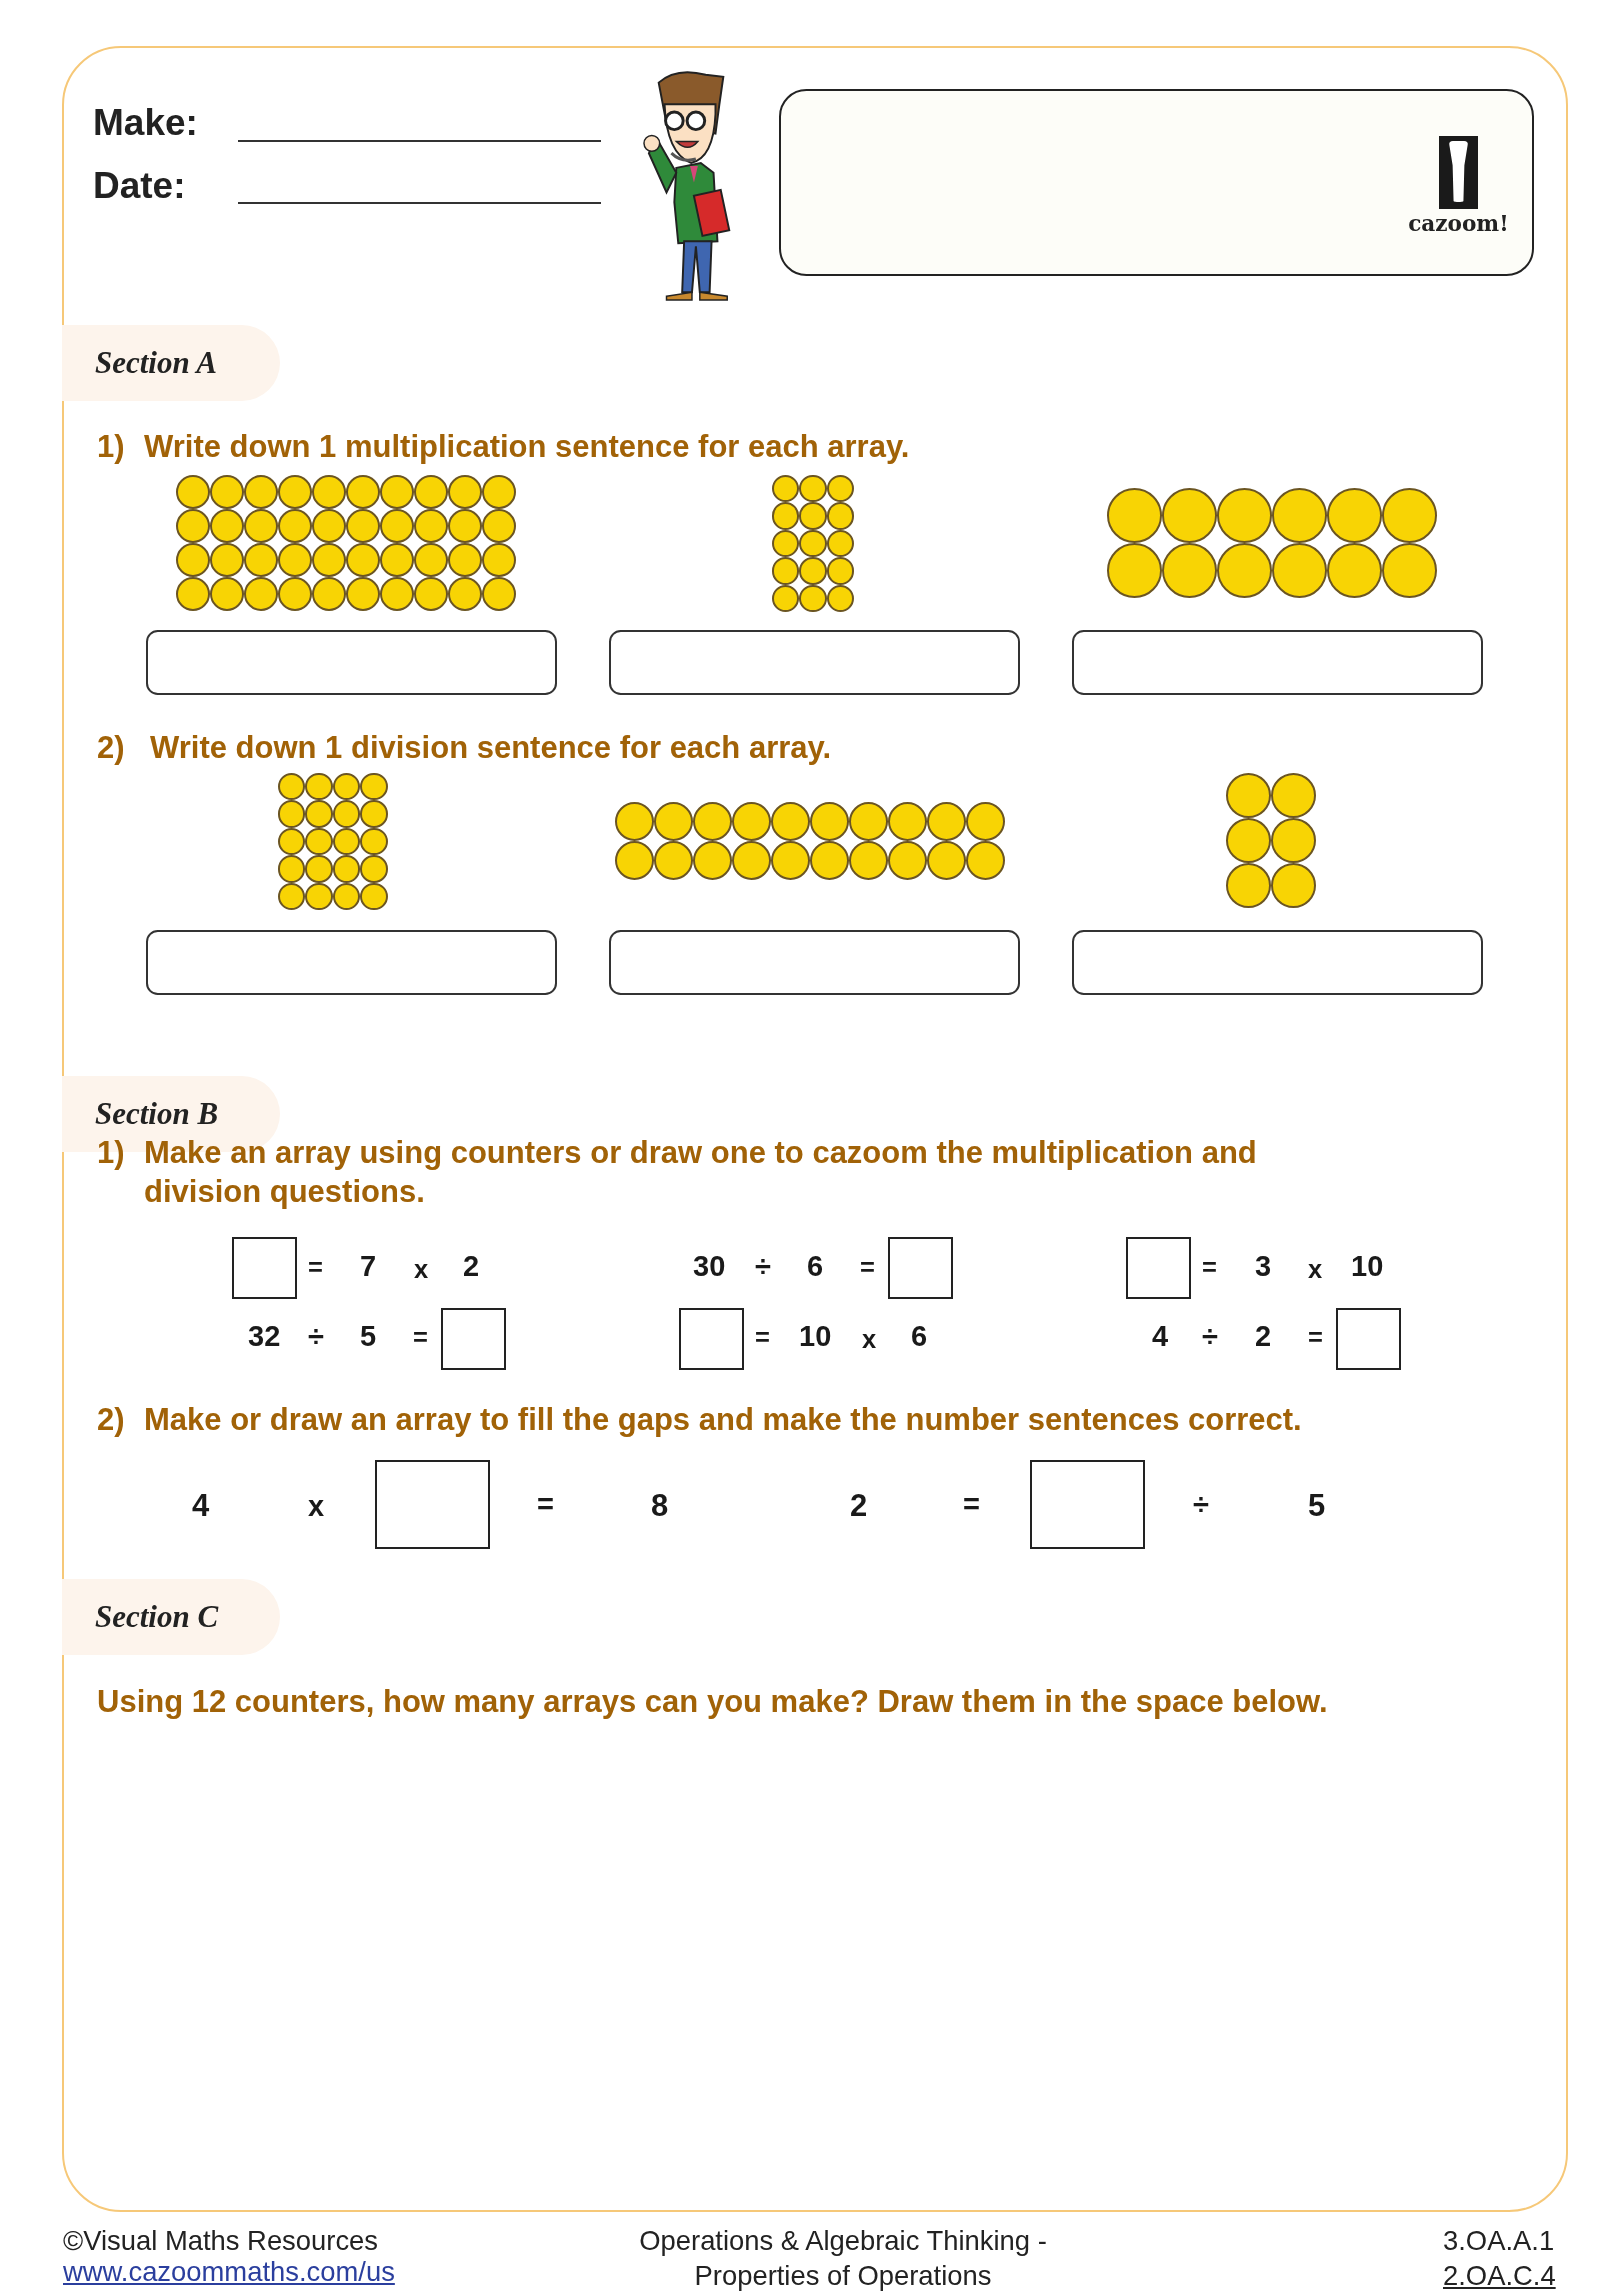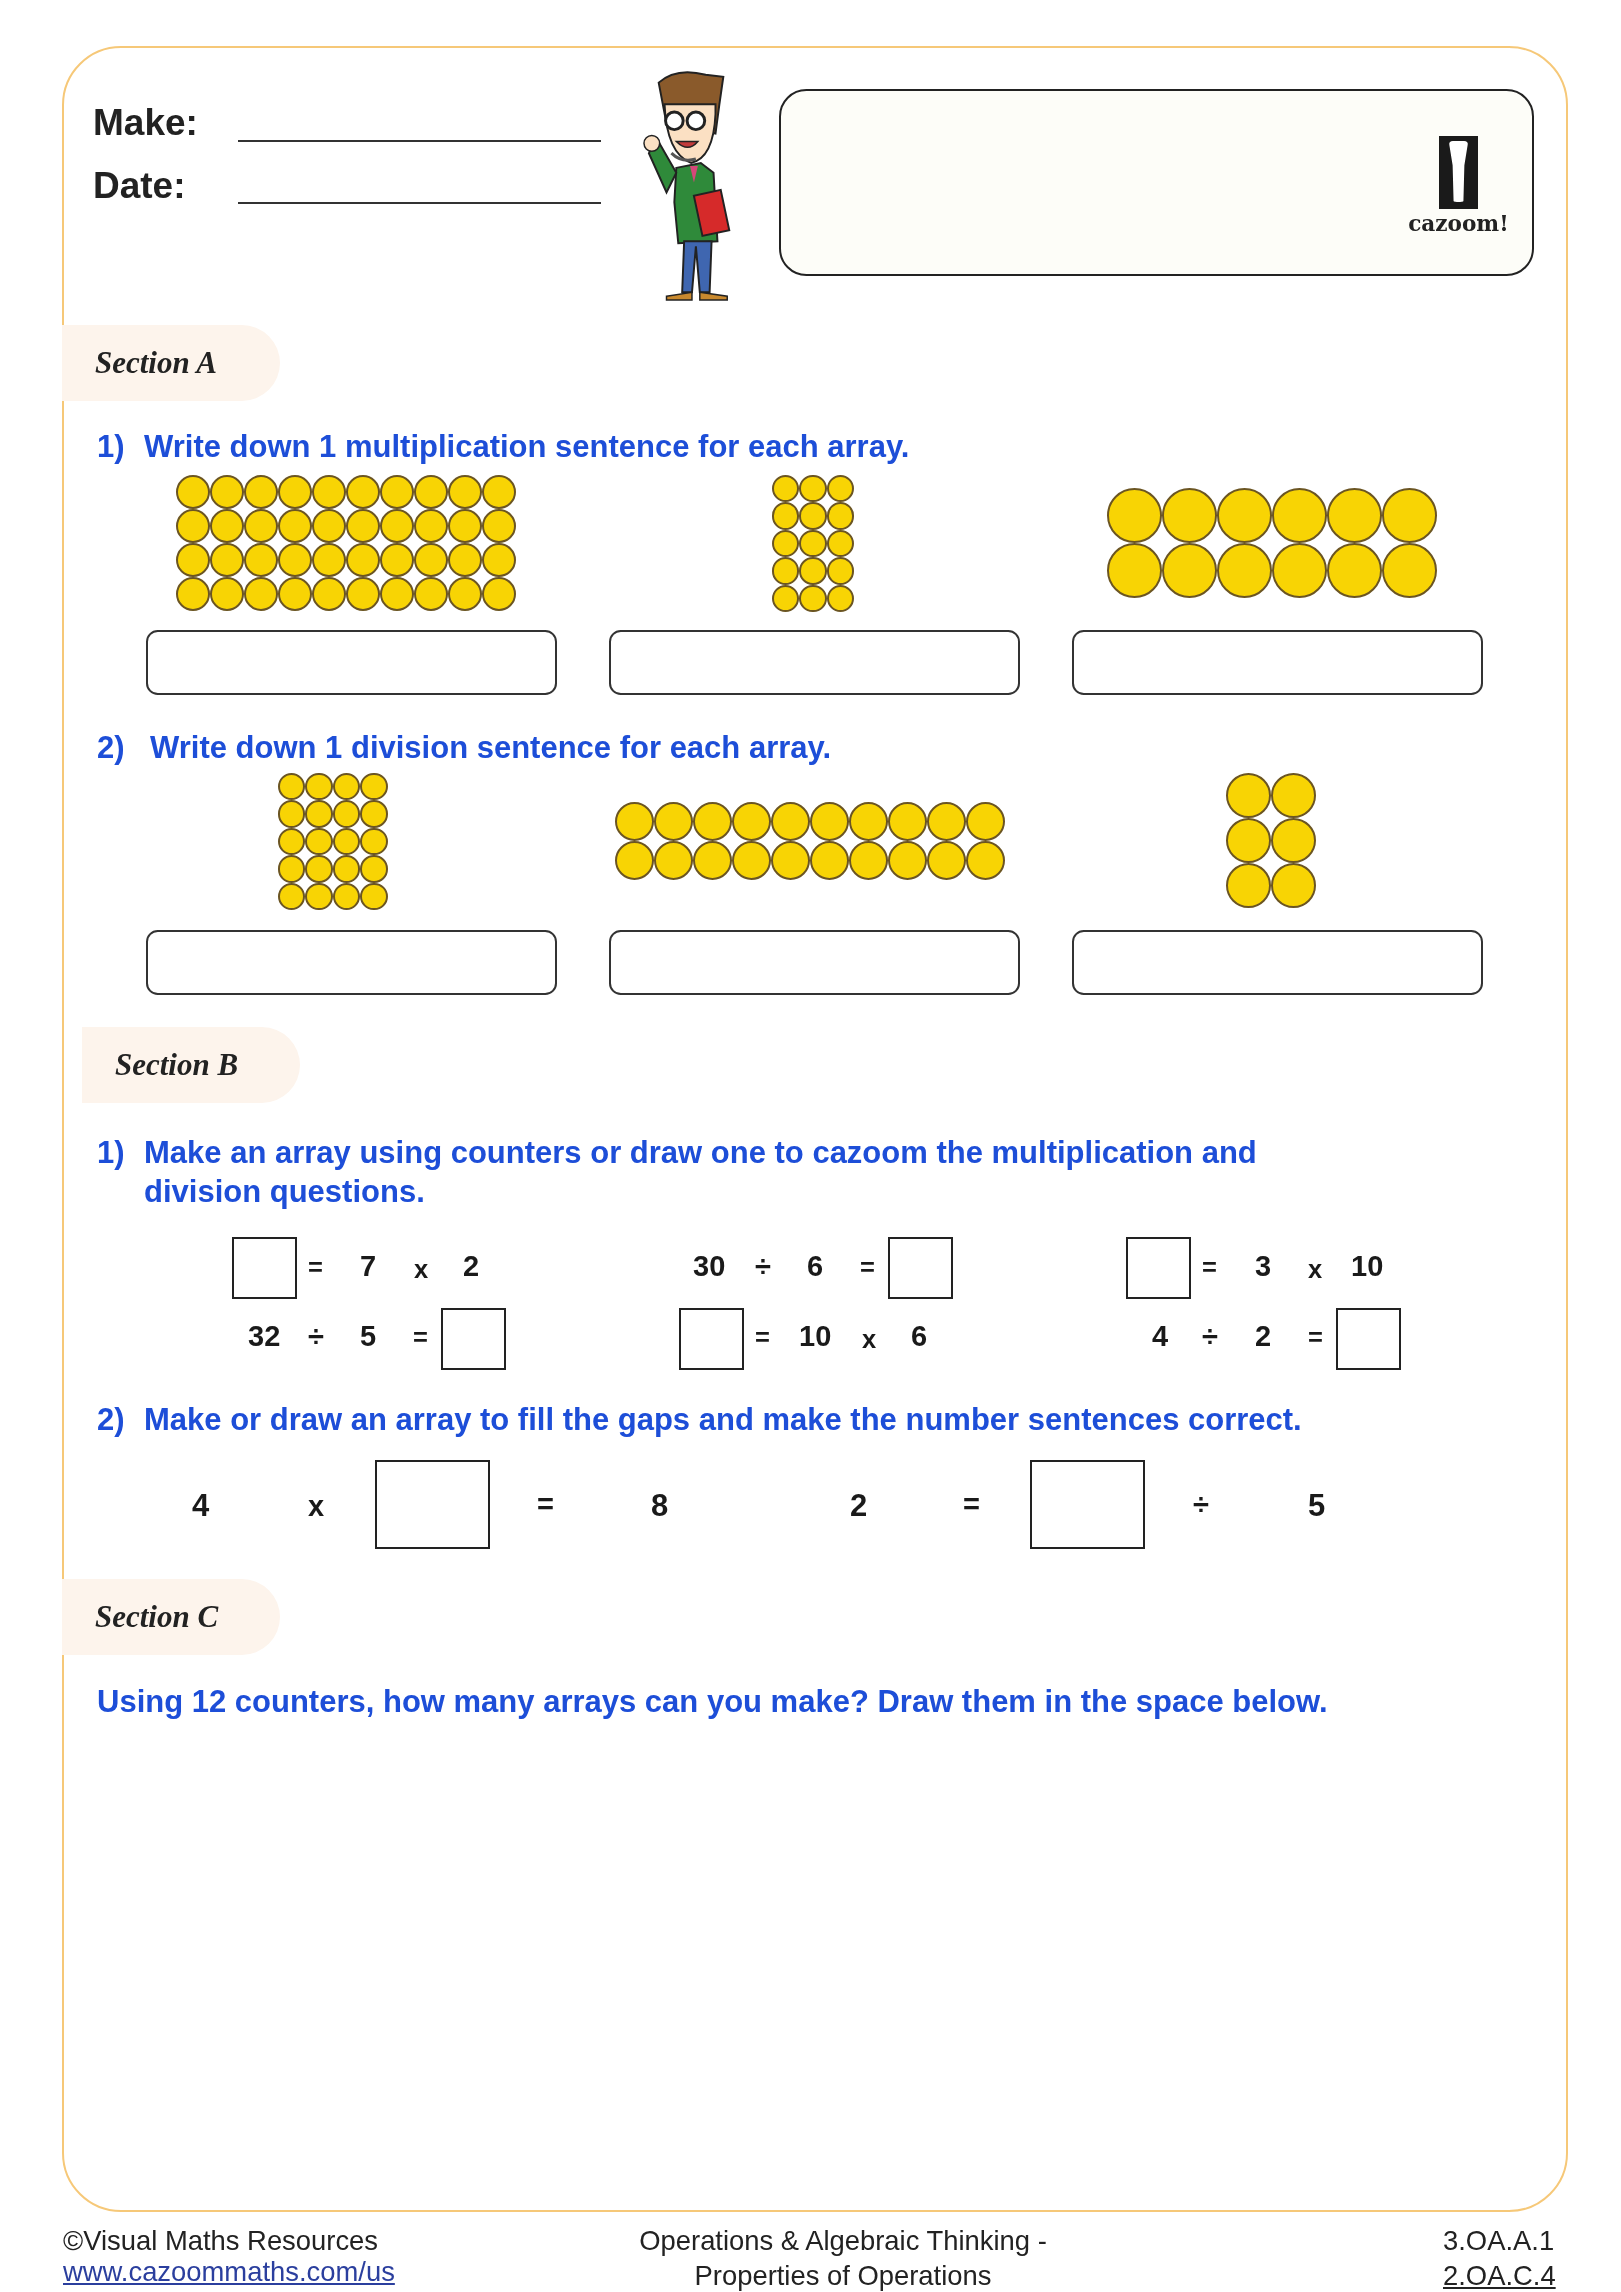--- a/index.html
+++ b/index.html
@@ -9,21 +9,21 @@
   .lbl{font-size:37px;font-weight:bold;color:#222;}
   .line{position:absolute;height:0;border-top:2px solid #333;}
   .titlebox{position:absolute;left:779px;top:89px;width:755px;height:187px;border:2.5px solid #222;border-radius:27.4px;background:#fdfdf8;box-sizing:border-box;}
   .title{position:absolute;left:31px;top:49px;font-size:63px;font-weight:bold;color:#1a1a1a;letter-spacing:-1px;}
   .logo{position:absolute;right:19.6px;top:45px;width:108px;text-align:center;}
   .logo .cup{width:39px;height:73px;background:#1a1a1a;margin:0 auto;position:relative;}
   .logo .cup:after{content:"";position:absolute;left:9.8px;top:4.9px;width:19.6px;height:61px;background:#fff;border-radius:3.9px 3.9px 7.8px 7.8px;clip-path:polygon(0 0,100% 0,80% 40%,75% 100%,25% 100%,20% 40%);}
   .logo .word{font-family:"DejaVu Serif",serif;font-weight:bold;font-size:21.6px;color:#222;margin-top:2px;}
   .section{position:absolute;left:62px;width:218px;height:76px;background:#fdf4ec;border-radius:0 39px 39px 0;}
   .section span{position:absolute;left:33px;top:19.6px;font-family:"Liberation Serif",serif;font-style:italic;font-weight:bold;font-size:31px;color:#222;}
-  .q{position:absolute;font-size:31px;font-weight:bold;color:#1d4ed8;}
+  .q{position:absolute;font-size:31px;font-weight:bold;color:#a16207;}
   .q .num{display:inline-block;width:47px;}
   .ansbox{position:absolute;width:411px;height:65px;border:2px solid #333;border-radius:11.8px;box-sizing:border-box;background:#fff;}
   .array{position:absolute;display:grid;}
   .dot{border-radius:50%;background:#f8d404;border:2px solid #6b5522;box-sizing:border-box;}
   .sq{position:absolute;border:2.9px solid #222;box-sizing:border-box;background:#fff;}
   .tok{position:absolute;font-size:29px;font-weight:bold;}
   .tok.op{font-size:25.5px;}
   .footer{position:absolute;font-size:27.4px;color:#222;}
   .link{color:#2b3f9e;text-decoration:underline;}
 </style>
@@ -201,21 +201,21 @@
     <div class="dot" style="width: 45px; height: 45px;"></div>
     <div class="dot" style="width: 45px; height: 45px;"></div>
     <div class="dot" style="width: 45px; height: 45px;"></div>
     <div class="dot" style="width: 45px; height: 45px;"></div>
   </div>
 
 <div class="ansbox" style="left:146px;top:930px;"></div>
 <div class="ansbox" style="left:609px;top:930px;"></div>
 <div class="ansbox" style="left:1072px;top:930px;"></div>
 
-<div class="section" style="top:1027px;margin-left:20px;">
+<div class="section" style="top:1076px;">
     <span>Section B</span>
   </div>
 
 <div class="q" style="left:97px;top:1133px;line-height:39px;">
   <span class="num">1)</span><span>Make an array using counters or draw one to cazoom the multiplication and</span><br>
   <span class="num"></span><span>division questions.</span>
 </div>
 
 <div>
   <div class="sq" style="left:232px;top:1237px;width:65px;height:62px;"></div>

